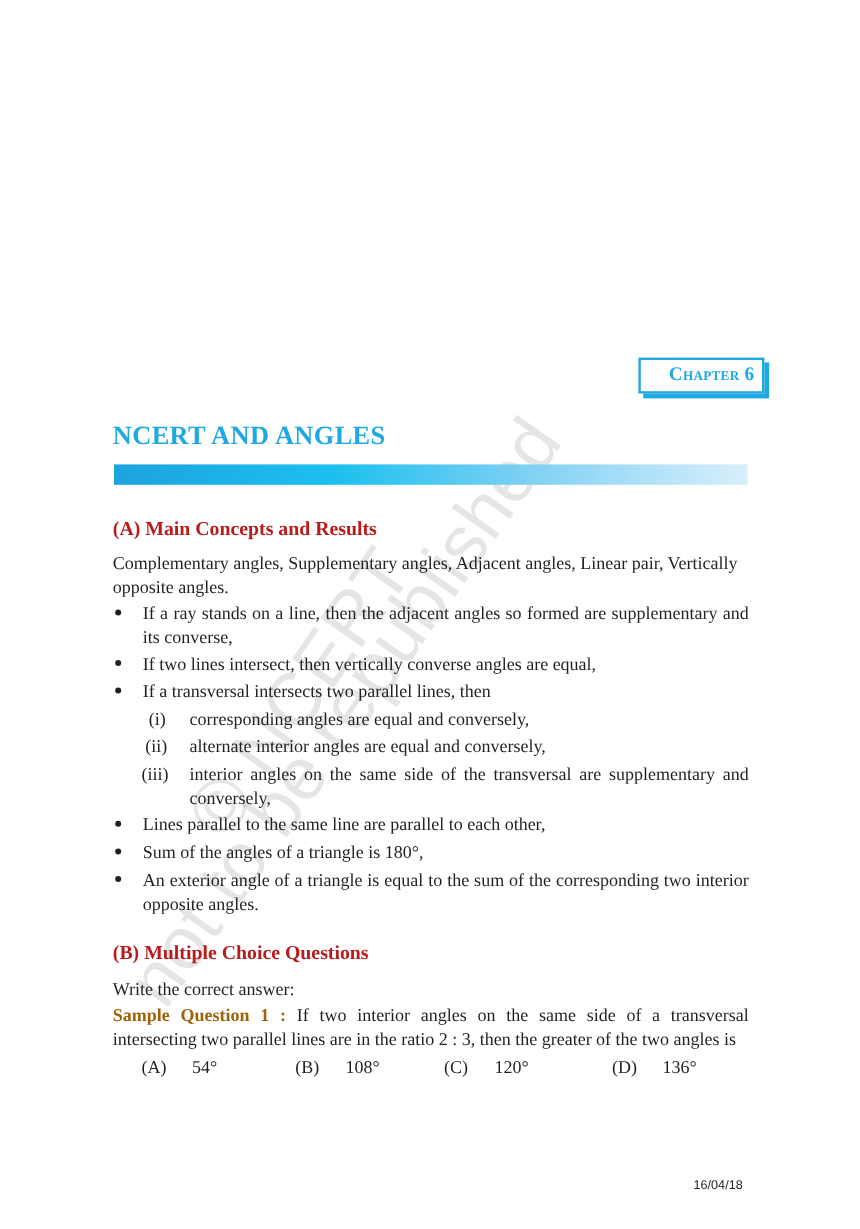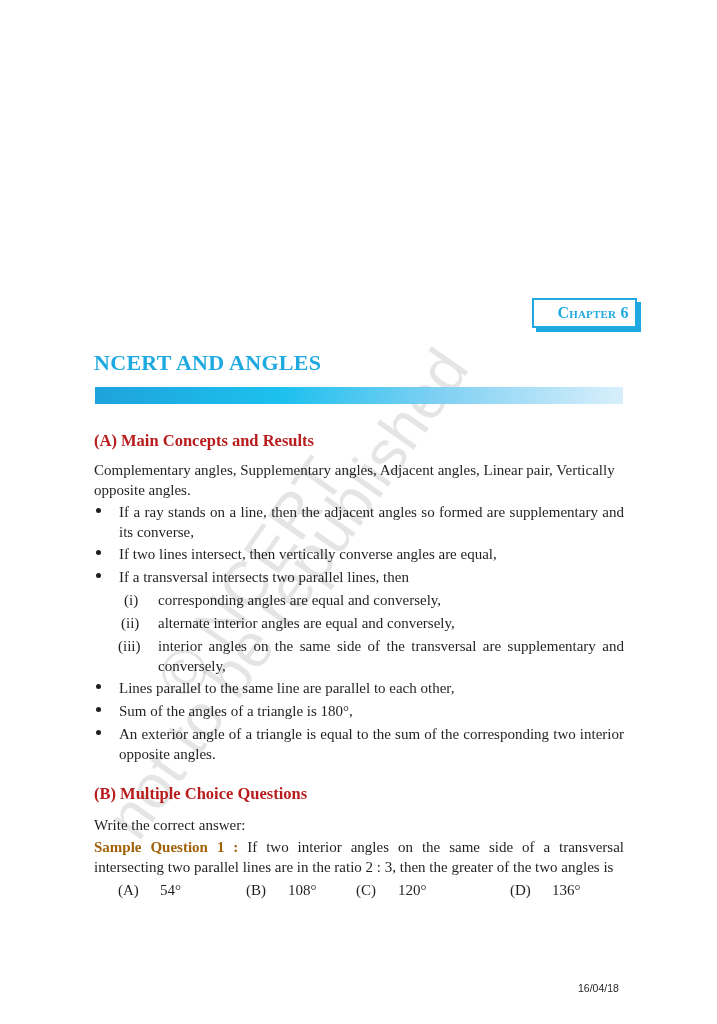--- a/index.html
+++ b/index.html
@@ -86,21 +86,21 @@
 <div class="text" style="top: 815px;">Write the correct answer:</div>
 <div class="text" style="top: 837px; text-align: justify;"><span class="sq-label">Sample Question 1 :</span><span> If two interior angles on the same side of a transversal intersecting two parallel lines are in the ratio 2 : 3, then the greater of the two angles is</span></div>
 
 <div class="opts">
   <div class="opt" style="left: 0px;">
     <span class="ol">(A)</span><span>54°</span>
   </div>
   <div class="opt" style="left: 128px;">
     <span class="ol">(B)</span><span>108°</span>
   </div>
-  <div class="opt" style="left: 238px;">
+  <div class="opt" style="left: 252px;">
     <span class="ol">(C)</span><span>120°</span>
   </div>
   <div class="opt" style="left: 392px;">
     <span class="ol">(D)</span><span>136°</span>
   </div>
 </div>
 
 <div class="footer-date">16/04/18</div>
 
 </body></html>

